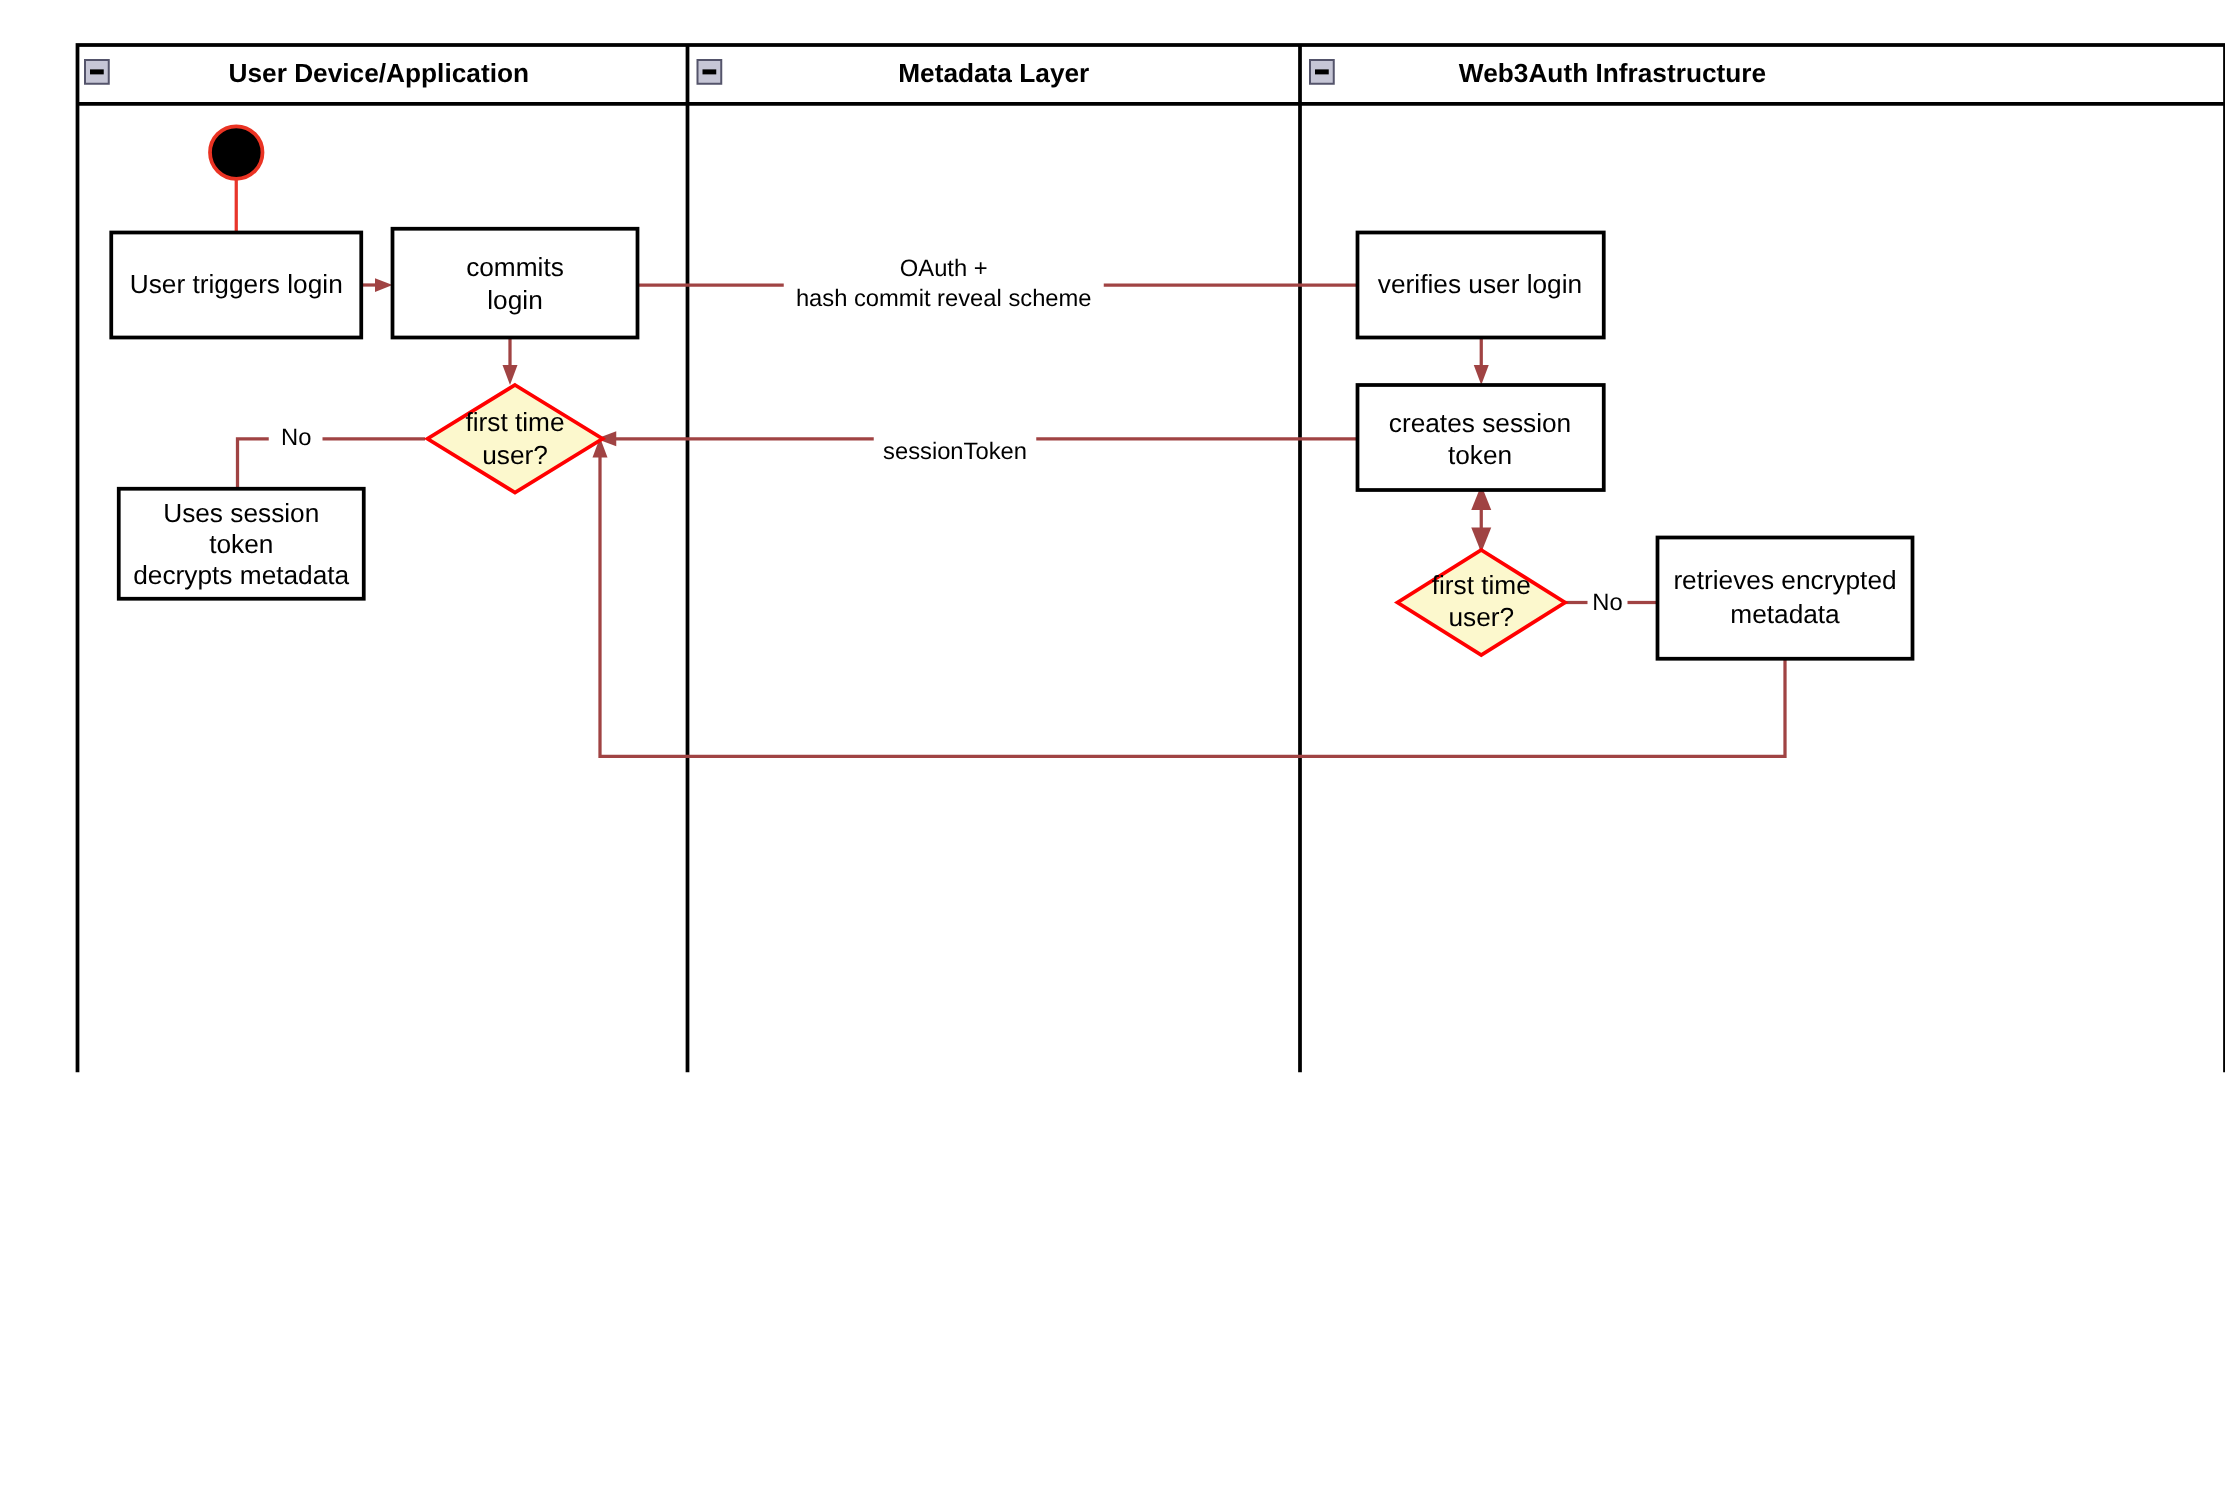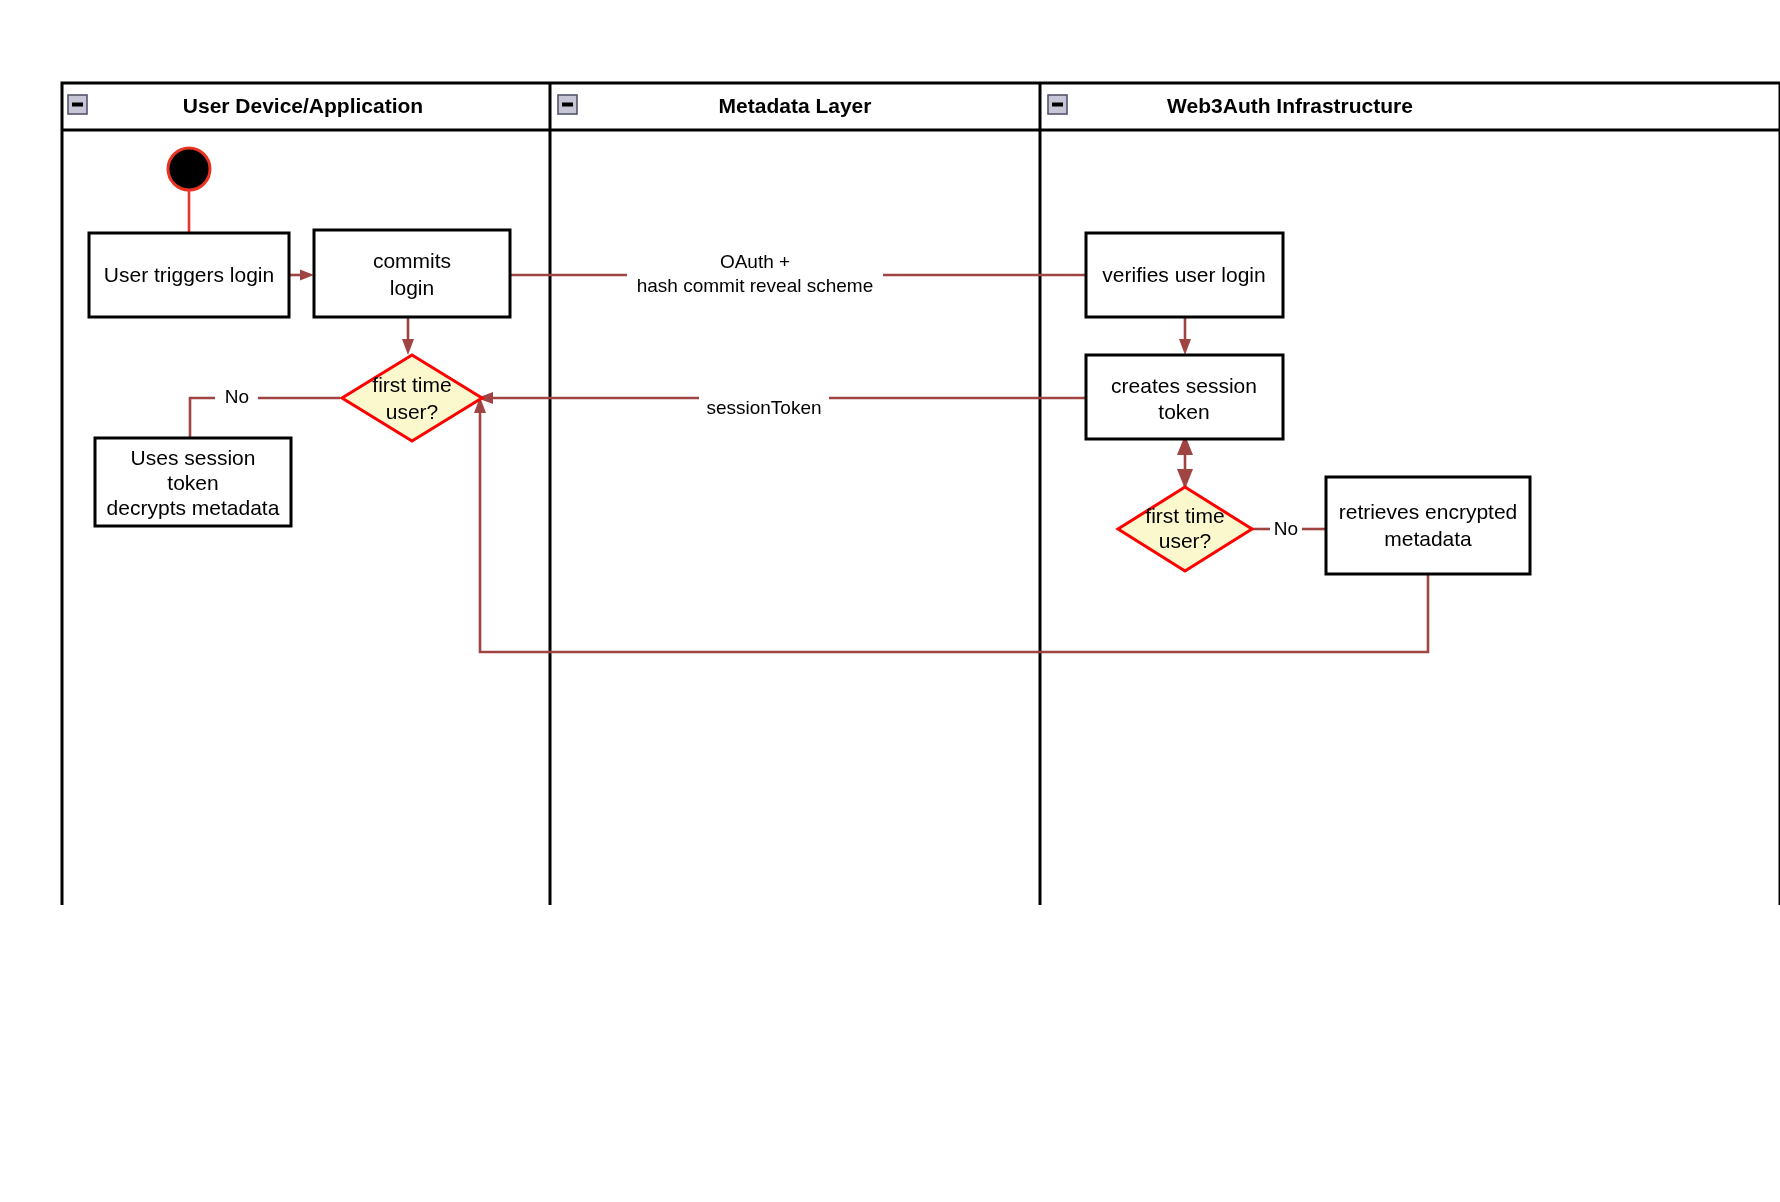--- a/index.html
+++ b/index.html
@@ -7,21 +7,20 @@
     padding: 0;
     background: #ffffff;
     font-family: "Liberation Sans", sans-serif;
   }
   #canvas {
     position: relative;
     width: 1780px;
     height: 858px;
     background: #ffffff;
     overflow: hidden;
-    margin-top: 47px;
   }
   svg.diagram {
     position: absolute;
     top: 0;
     left: 0;
     width: 1780px;
     height: 1202px;
   }
   .lane-title {
     font-family: "Liberation Sans", sans-serif;

